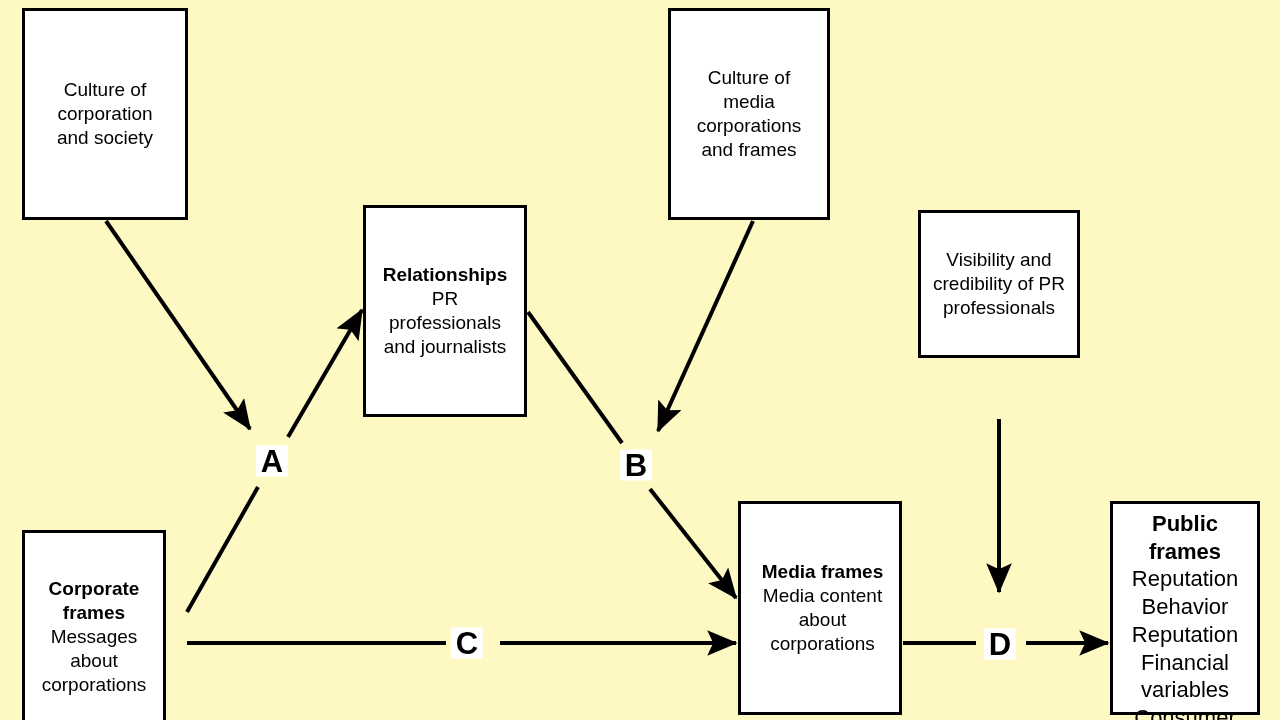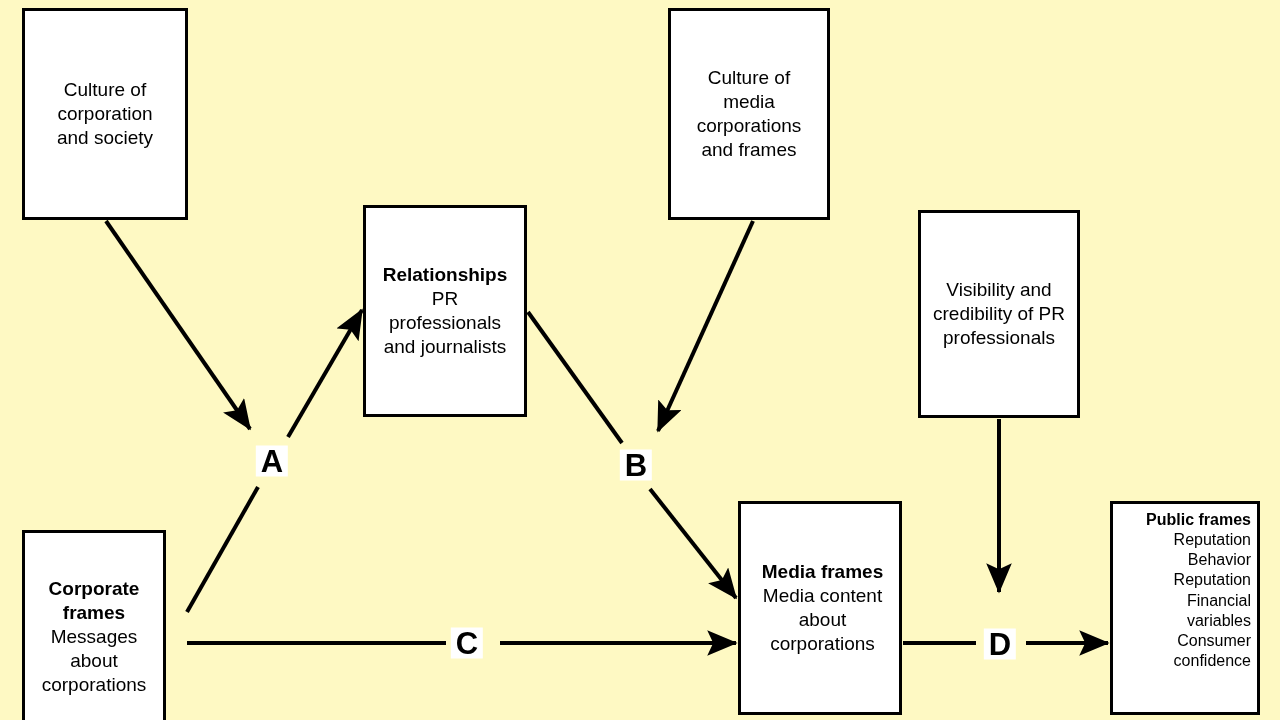--- a/index.html
+++ b/index.html
@@ -45,25 +45,25 @@
   .node-box .title {
     font-weight: bold;
   }
   .node-box .line {
     font-weight: normal;
     white-space: nowrap;
   }
   .box-topleft   { left: 22px;  top: 8px;   width: 166px; height: 212px; }
   .box-topmid    { left: 668px; top: 8px;   width: 162px; height: 212px; }
   .box-relations { left: 363px; top: 205px; width: 164px; height: 212px; }
-  .box-visibility{ left: 918px; top: 210px; width: 162px; height: 208px; }
+  .box-visibility{ left: 918px; top: 210px; width: 162px; height: 148px; }
   .box-corporate { left: 22px;  top: 530px; width: 144px; height: 214px; }
   .box-media     { left: 738px; top: 501px; width: 164px; height: 214px; padding-left: 11px; }
   .box-public    { left: 1110px;top: 501px; width: 150px; height: 214px;
-                   justify-content: flex-start; padding-top: 6px; font-size: 16px; align-items: flex-end; }
+                   justify-content: flex-start; padding-top: 6px; font-size: 22px; }
 
   .junction-label {
     position: absolute;
     font-weight: bold;
     font-size: 31px;
     line-height: 1;
     color: #000000;
     transform: translate(-50%, -50%);
     background: #ffffff;
     padding: 0 5px;

